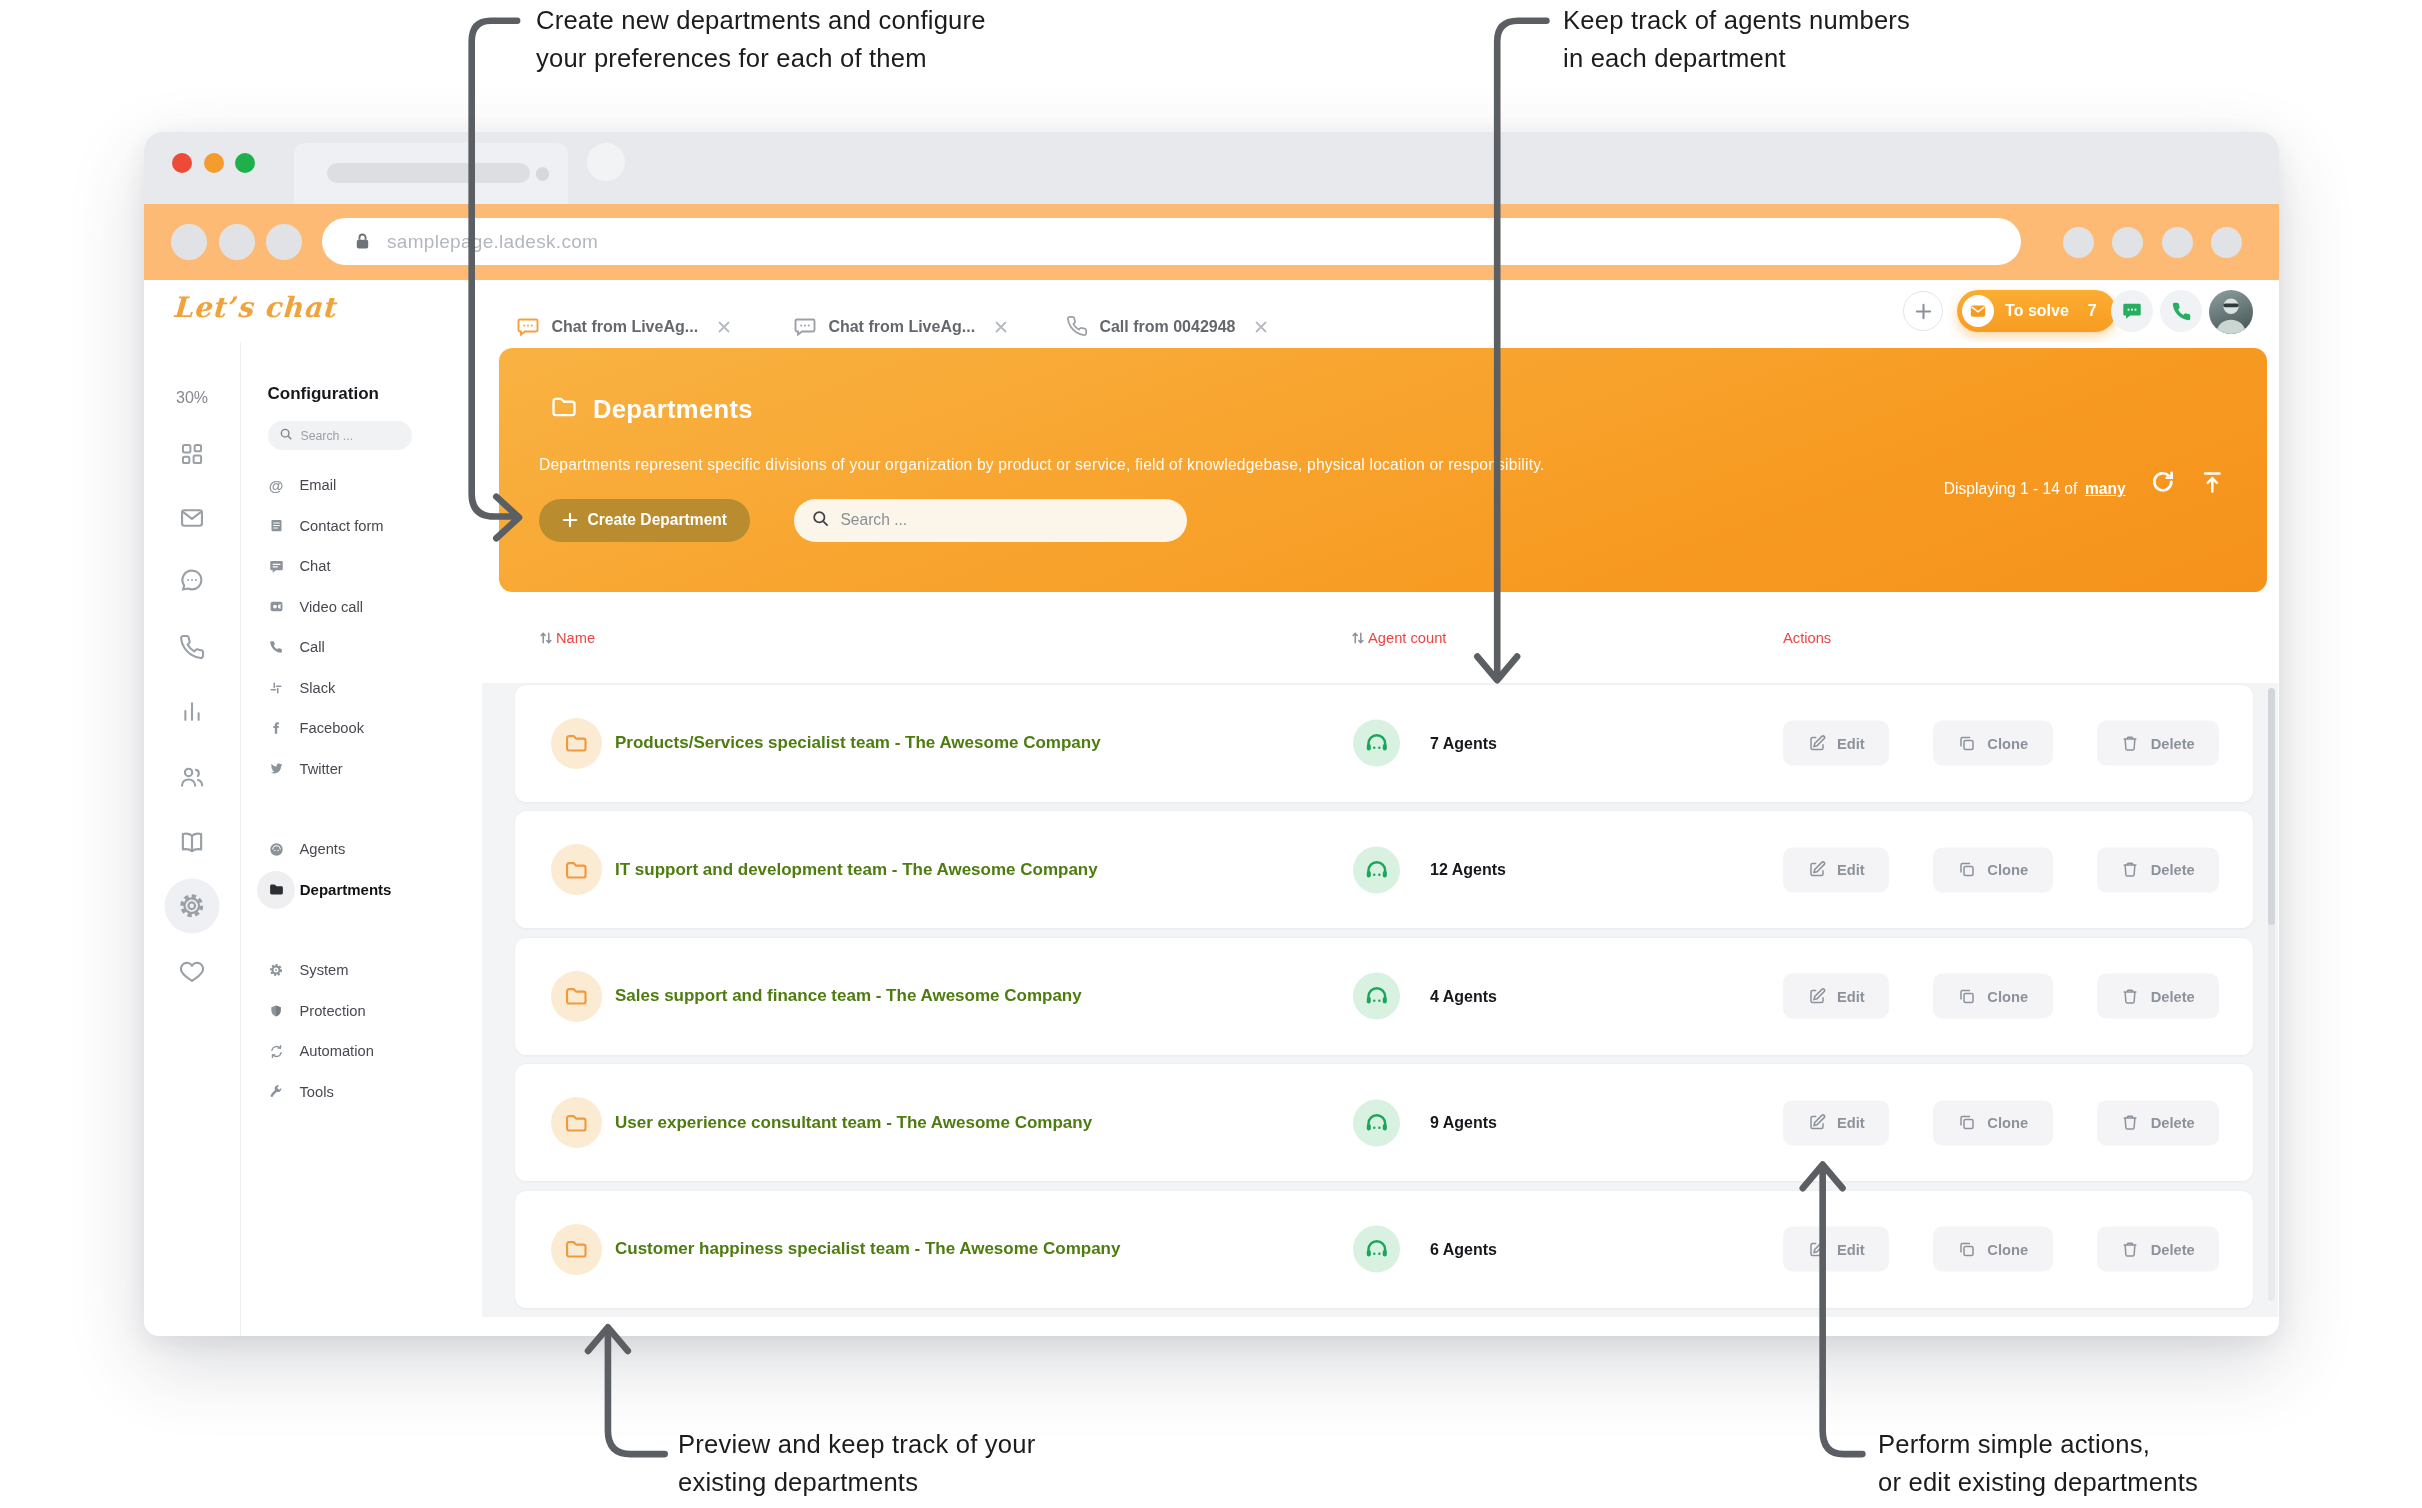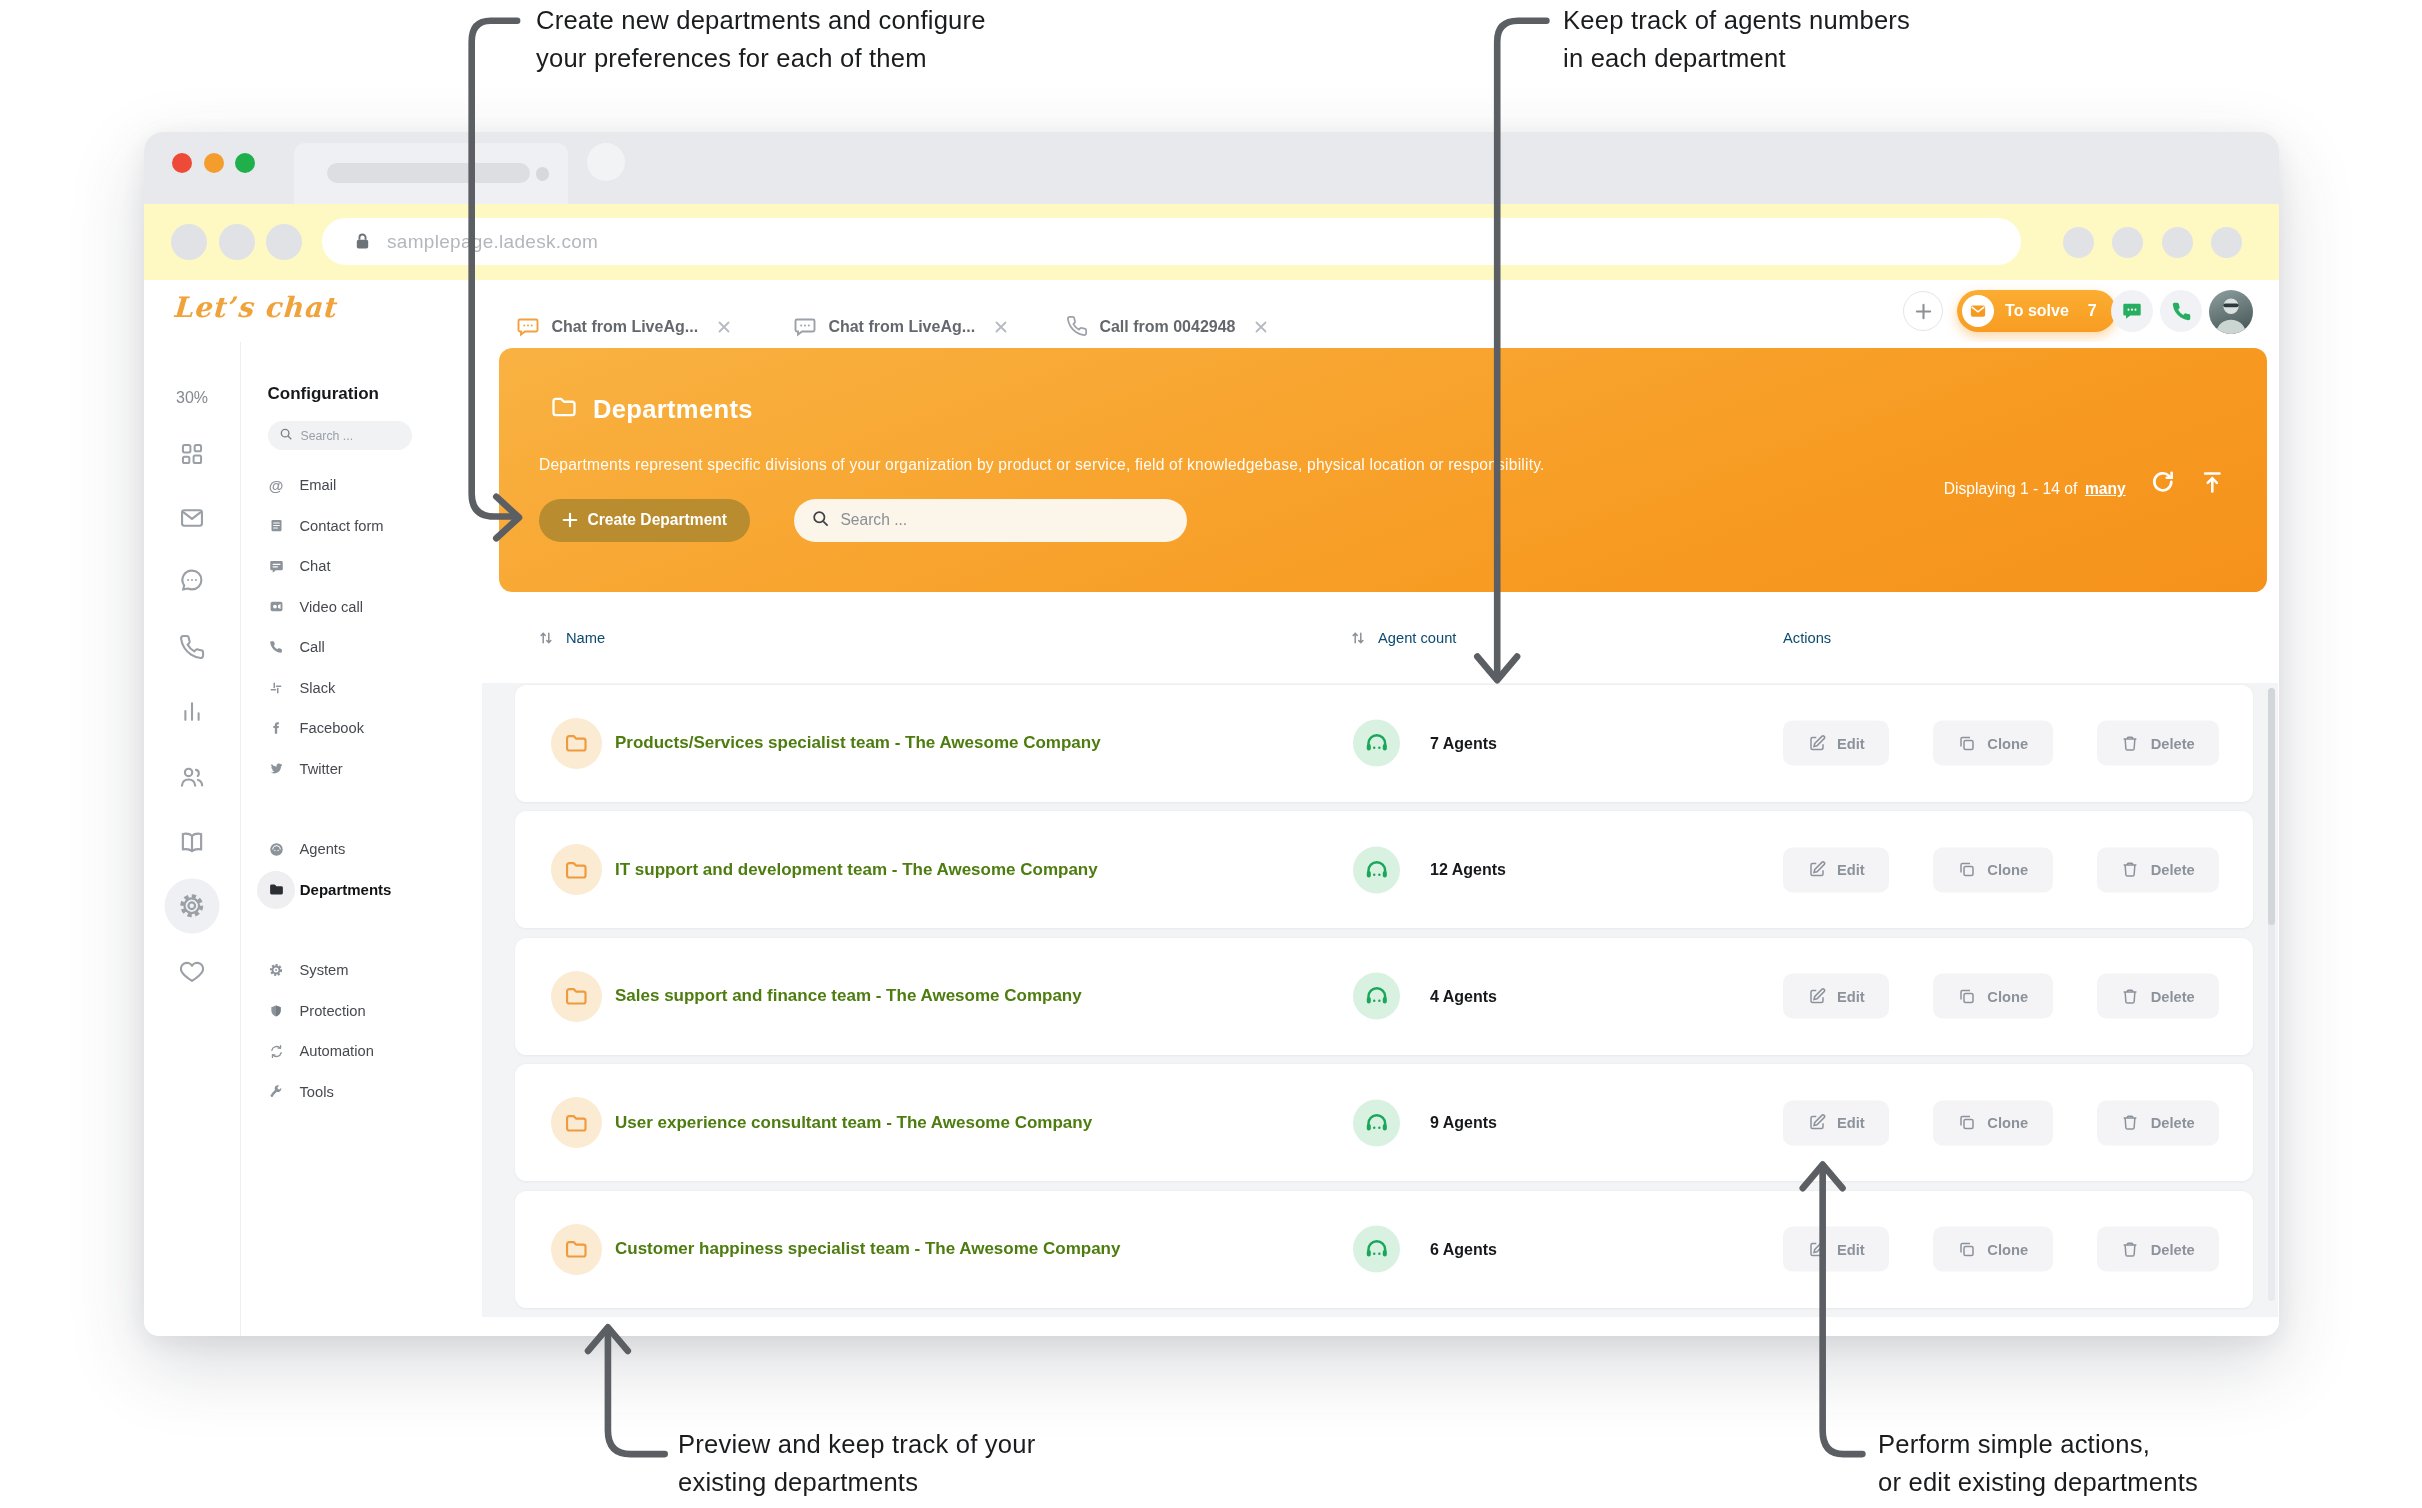--- a/index.html
+++ b/index.html
@@ -21,21 +21,21 @@
              border-radius:19px 19px 15px 15px; overflow:hidden; background:#fff; z-index:1;
              box-shadow:0 28px 76px rgba(50,55,70,.18), 0 5.7px 23px rgba(50,55,70,.08); }
 
   .tabbar { height:72px; background:#E7E9EC; position:relative; }
   .tl-dot { position:absolute; top:21px; width:20px; height:20px; border-radius:50%; }
   .browser-tab { position:absolute; left:150px; top:11.4px; width:274px; height:61px; background:#EFF0F3; border-radius:11.4px 11.4px 0 0; }
   .tab-ph { position:absolute; left:33px; top:20px; width:203px; height:20px; border-radius:10.4px; background:#DCDEE2; }
   .tab-cl { position:absolute; right:19px; top:24px; width:13.2px; height:13.2px; border-radius:50%; background:#D6D8DC; }
   .newtab { position:absolute; left:443px; top:11.4px; width:38px; height:38px; border-radius:50%; background:#F2F3F5; }
 
-  .urlrow { height:76px; background:#fef9c3; position:relative;text-decoration:underline; }
+  .urlrow { height:76px; background:#fdba74; position:relative;text-decoration:underline; }
   .nav-dot { position:absolute; top:20px; width:36px; height:36px; border-radius:50%; background:#E0E2E6; }
   .url-pill { position:absolute; left:178px; top:14px; width:1699px; height:47px; background:#fff; border-radius:24px;
               display:flex; align-items:center; }
   .url-pill .lock { margin-left:30px; display:flex; }
   .url-text { margin-left:14px; color:#B3B7BE; font-size:19px; letter-spacing:0.3px; }
   .right-dot { position:absolute; top:23px; width:31px; height:31px; border-radius:50%; background:#E0E2E6; }
 
   
   .navbar { height:62px; background:#fff; position:relative; }
   .logo { position:absolute; left:31px; top:11.4px; font-family:"DejaVu Serif", serif; font-style:italic; font-weight:700;
@@ -94,22 +94,22 @@
   .hero-search { position:absolute; left:295px; top:151px; width:393px; height:43px; border-radius:22px;
                  background:#FCF5E9; display:flex; align-items:center; padding:0 17px; gap:10.4px; }
   .hero-search input { border:none; outline:none; background:transparent; width:100%; font-size:15.6px; color:#6d6f73;
                        font-family:"Liberation Sans",sans-serif; }
   .hero-search input::placeholder { color:#8A8F96; }
   .hero-right { position:absolute; right:42px; top:121px; display:flex; align-items:flex-end; gap:24.6px; font-size:15.6px; }
   .hero-right .many { font-weight:700; text-decoration:underline; margin-left:7.6px; cursor:pointer; }
   .hero-right .disp { display:flex; align-items:center; }
 
   .thead { position:absolute; left:33px; top:250px; width:1738px; height:91px; }
-  .th { position:absolute; top:50%; transform:translateY(-50%); color:#0c4a6e; font-size:14.7px;
-        display:flex; align-items:center; gap:13px; }
+  .th { position:absolute; top:50%; transform:translateY(-50%); color:#ef4444; font-size:14.7px;
+        display:flex; align-items:center; gap:3px; }
   .rows-wrap { position:absolute; left:0; top:341px; width:1796px; background:#F3F4F6; padding-top:1.9px; }
   .rowcard { position:relative; margin:0 24.6px 9.5px 33px; height:117px; background:#fff; border-radius:11.4px;
              box-shadow:0 0.9px 2.8px rgba(20,22,30,.05); }
   .folder-c { position:absolute; left:36px; top:33px; width:51px; height:51px; border-radius:50%; background:#FCEBD3;
               display:grid; place-items:center; }
   .rname { position:absolute; left:100px; top:50%; transform:translateY(-50%); font-size:17px; font-weight:700;
            color:#4d7c0f; white-space:nowrap; }
   .agent-g { position:absolute; left:838px; top:50%; transform:translateY(-50%); display:flex; align-items:center; gap:30px; }
   .agent-c { width:47px; height:47px; border-radius:50%; background:#D8F1E1; display:grid; place-items:center; }
   .agent-t { font-size:16px; font-weight:700; color:#17181C; white-space:nowrap; }

